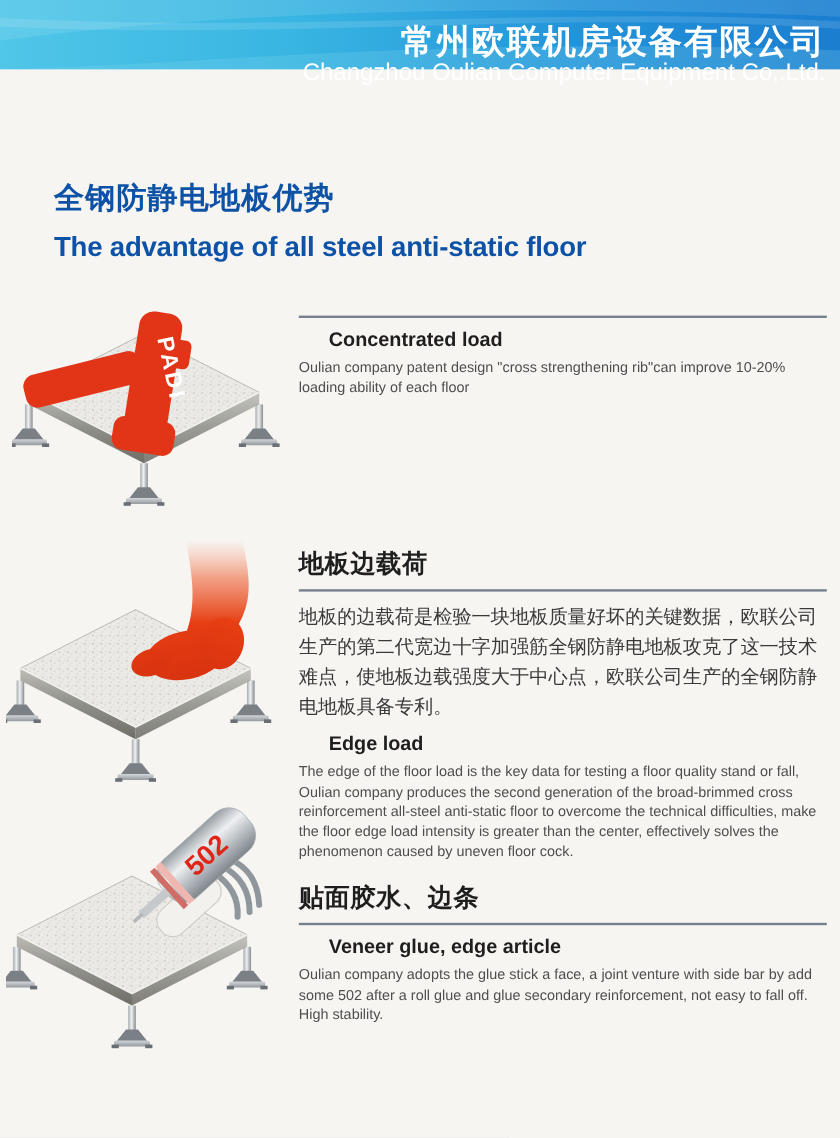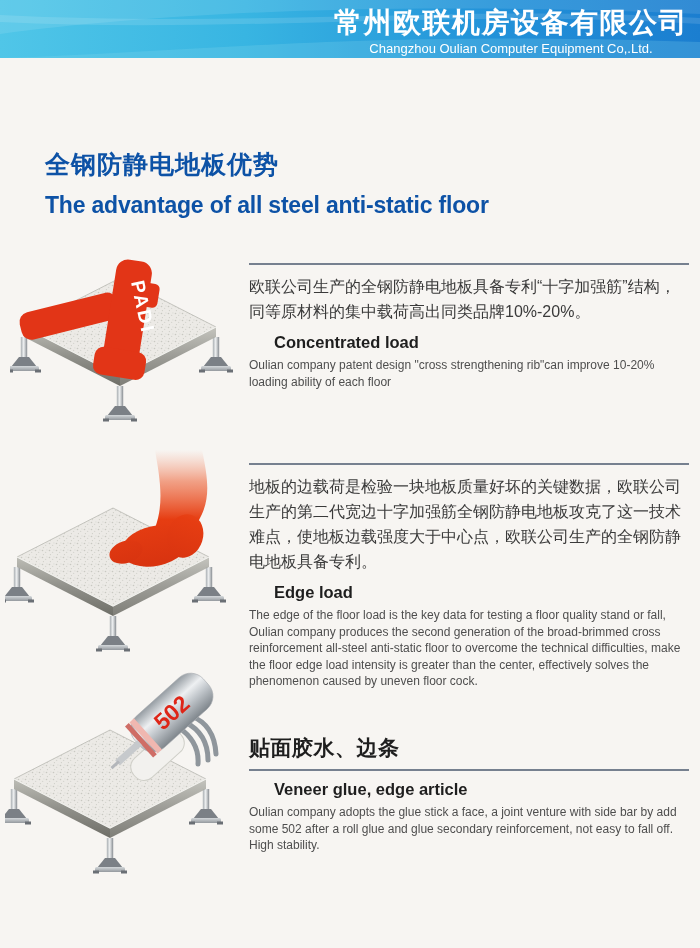--- a/index.html
+++ b/index.html
@@ -3,23 +3,23 @@
 <meta charset="utf-8">
 <style>
   html,body { margin:0; padding:0; background:#e9e9e9; }
   .page {
     position:relative; width:700px; height:948px; background:#f7f5f2;
     overflow:hidden; font-family:"Liberation Sans","DejaVu Sans",sans-serif;
   }
   
   .header { position:absolute; top:0; left:0; width:700px; height:58px; }
   .header svg.hdr-bg { position:absolute; top:0; left:0; }
-  .header-text { position:absolute; top:4px; right:12px; text-align:center; color:#ffffff; }
+  .header-text { position:absolute; top:16px; right:12px; text-align:right; color:#ffffff; }
   .company-zh { font-size:28px; font-weight:600; line-height:37px; letter-spacing:1.5px; white-space:nowrap; }
-  .company-en { font-size:13px; font-weight:400; line-height:16px; white-space:nowrap; }
+  .company-en { font-size:20px; font-weight:400; line-height:16px; white-space:nowrap; }
   
   .title-block { position:absolute; left:45px; top:148px; color:#0d52a6; }
   .title-zh { font-size:25px; font-weight:bold; letter-spacing:1px; }
   .title-en { font-size:23px; font-weight:bold; margin-top:11px; letter-spacing:-0.2px; white-space:nowrap; }
   
   .txt { position:absolute; left:249px; width:440px; }
   .sec-h-zh { font-size:21px; font-weight:bold; color:#1e1e1e; letter-spacing:0.5px; }
   .rule { height:2px; background:#76808f; margin:7px 0 9px 0; }
   .sec-b-zh { font-size:16px; line-height:25px; color:#3a3a3a; }
   .sec-h-en { font-size:16.5px; font-weight:bold; color:#1e1e1e; margin-top:9px;margin-left:25px; }
@@ -138,38 +138,38 @@
           <rect x="130" y="30" width="16" height="24" rx="5"></rect>
           <rect x="92" y="100" width="52" height="28" rx="9"></rect>
         </g>
         <text transform="translate(121,32) rotate(78)" font-size="19" font-weight="bold" fill="#ffffff" letter-spacing="2.5" font-family="&quot;Liberation Sans&quot;,sans-serif">PADI</text>
       </g>
     </svg>
   </div>
 
   <div class="txt" style="top:256px;">
     <div class="rule"></div>
-    <div class="sec-b-zh">欧联公司生产的全钢防静电地板具备专利“十字加强筋”结构，同等原材料的集中载荷高出同类品牌10%-20%。</div>
     <div class="sec-h-en">Concentrated load</div>
     <div class="sec-b-en">Oulian company patent design "cross strengthening rib"can improve 10-20% loading ability of each floor</div>
   </div>
 
   <div class="fig" style="left:5px; top:450px;">
     <svg width="225" height="210" viewBox="0 0 225 210">
       <use href="#tileSym" x="0" y="0" width="200" height="155" transform="translate(8,50)"></use>
       <g fill="url(#armFade)">
         <path d="M150,0 L197,0 C203,28 205,46 197,64 L183,92 L150,78 C160,52 154,24 150,0 Z"></path>
         <ellipse cx="150" cy="96" rx="34" ry="20" transform="rotate(-12 150 96)"></ellipse>
         <ellipse cx="121" cy="102" rx="17" ry="11" transform="rotate(-18 121 102)"></ellipse>
         <ellipse cx="180" cy="86" rx="18" ry="22" transform="rotate(18 180 86)"></ellipse>
       </g>
     </svg>
   </div>
 
   <div class="txt" style="top:456px;">
+    <div class="sec-h-zh">地板边载荷</div>
     <div class="rule"></div>
     <div class="sec-b-zh">地板的边载荷是检验一块地板质量好坏的关键数据，欧联公司生产的第二代宽边十字加强筋全钢防静电地板攻克了这一技术难点，使地板边载强度大于中心点，欧联公司生产的全钢防静电地板具备专利。</div>
     <div class="sec-h-en">Edge load</div>
     <div class="sec-b-en">The edge of the floor load is the key data for testing a floor quality stand or fall, Oulian company produces the second generation of the broad-brimmed cross reinforcement all-steel anti-static floor to overcome the technical difficulties, make the floor edge load intensity is greater than the center, effectively solves the phenomenon caused by uneven floor cock.</div>
   </div>
 
   <div class="fig" style="left:5px; top:660px;">
     <svg width="225" height="215" viewBox="0 0 225 215">
       <use href="#tileSym" x="0" y="0" width="200" height="155" transform="translate(5,62)"></use>
       <g>

